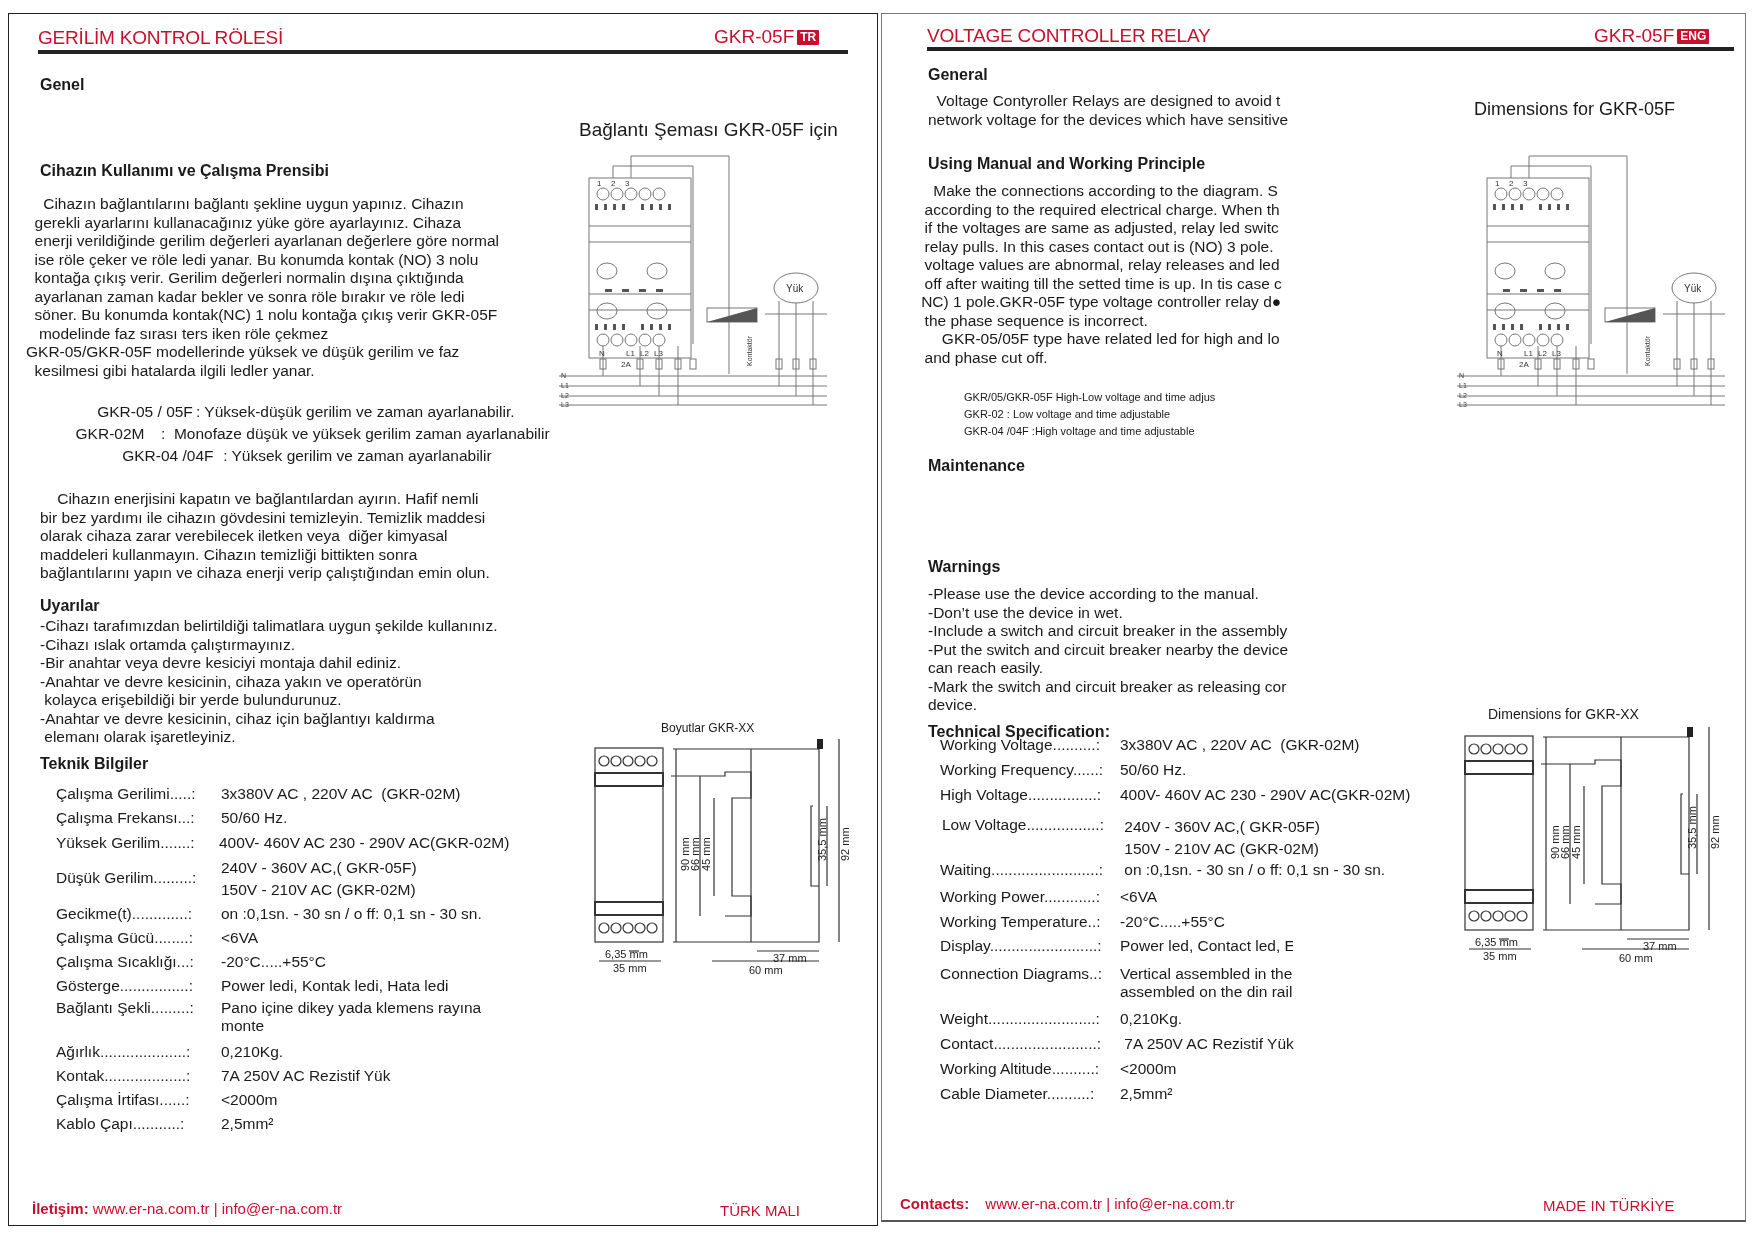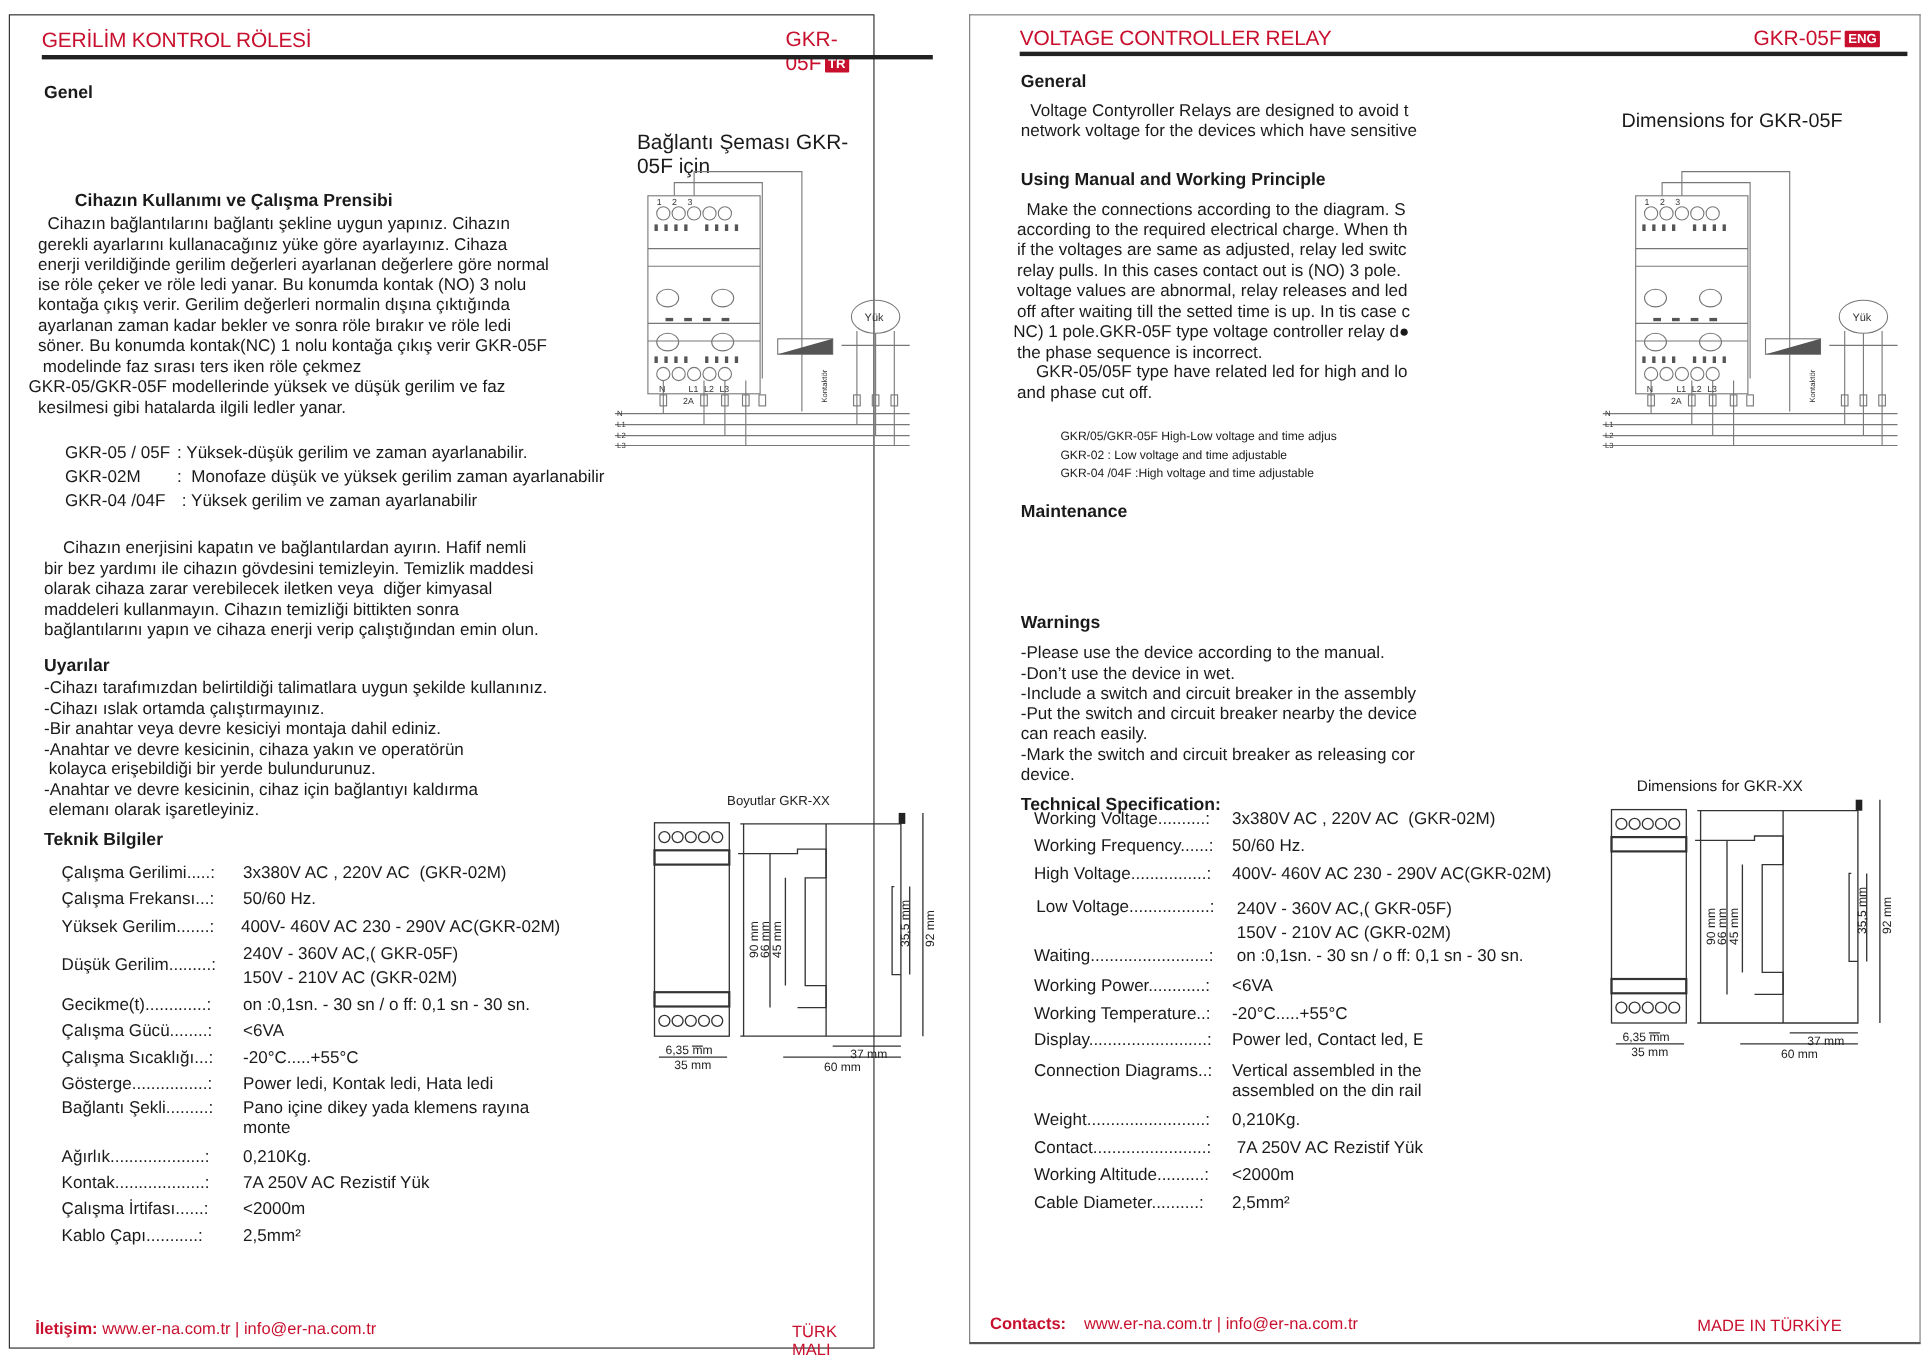--- a/index.html
+++ b/index.html
@@ -1,19 +1,19 @@
 <!DOCTYPE html>
 <html><head>
 <meta charset="utf-8">
 <style>
   html, body { margin:0; padding:0; background:#ffffff; }
   body { width:1754px; height:1241px; position:relative; overflow:hidden;
          font-family:"Liberation Sans", sans-serif; color:#1a1a1a; }
   .page { position:absolute; top:13px; background:#fff; box-sizing:border-box; }
-  #page-tr { left:8px; width:787px; height:1213px; border:1px solid #222; }
+  #page-tr { left:8px; width:870px; height:1213px; border:1px solid #222; }
   #page-en { left:881px; width:865px; height:1209px; border:1px solid #777; border-bottom:2px solid #555; }
   .abs { position:absolute; }
   .title { font-size:19px; color:#c8102e; letter-spacing:-0.2px; }
   .model { font-size:19px; color:#c8102e; }
   .badge { display:inline-block; background:#c8102e; color:#fff; font-weight:bold; font-size:12px;
            padding:0 3px; line-height:15px; vertical-align:2px; margin-left:3px; border-radius:1px; }
   .rule { position:absolute; height:4px; background:#222; }
   .h { font-weight:bold; font-size:16px; }
   .p { font-size:15.5px; line-height:18.5px; white-space:pre; }
   .spec-label { position:absolute; font-size:15.5px; white-space:pre; }
@@ -28,33 +28,33 @@
 
 <div class="page" id="page-tr">
   <div class="abs title" style="left:29px;top:13px;">GERİLİM KONTROL RÖLESİ</div>
   <div class="abs model" style="left:705px;top:12px;">
     <span>GKR-05F</span><span class="badge">TR</span>
   </div>
   <div class="rule" style="left:29px;top:36px;width:810px;"></div>
 
   <div class="abs h" style="left:31px;top:62px;">Genel</div>
 
-  <div class="abs h" style="left:31px;top:160px;margin-left:28px;">Cihazın Kullanımı ve Çalışma Prensibi</div>
+  <div class="abs h" style="left:31px;top:148px;">Cihazın Kullanımı ve Çalışma Prensibi</div>
   <div class="abs p" style="left:17px;top:181px;">    Cihazın bağlantılarını bağlantı şekline uygun yapınız. Cihazın
   gerekli ayarlarını kullanacağınız yüke göre ayarlayınız. Cihaza
   enerji verildiğinde gerilim değerleri ayarlanan değerlere göre normal
   ise röle çeker ve röle ledi yanar. Bu konumda kontak (NO) 3 nolu
   kontağa çıkış verir. Gerilim değerleri normalin dışına çıktığında
   ayarlanan zaman kadar bekler ve sonra röle bırakır ve röle ledi
   söner. Bu konumda kontak(NC) 1 nolu kontağa çıkış verir GKR-05F
    modelinde faz sırası ters iken röle çekmez
 GKR-05/GKR-05F modellerinde yüksek ve düşük gerilim ve faz
   kesilmesi gibi hatalarda ilgili ledler yanar.</div>
 
-  <div class="abs" style="left:50px;top:387px;">
+  <div class="abs" style="left:50px;top:387px;text-align:center;">
     <div class="p" style="line-height:22px;"><span style="display:inline-block;width:102px">GKR-05 / 05F</span><span>: Yüksek-düşük gerilim ve zaman ayarlanabilir.</span></div>
     <div class="p" style="line-height:22px;"><span style="display:inline-block;width:102px">GKR-02M</span><span>:  Monofaze düşük ve yüksek gerilim zaman ayarlanabilir</span></div>
     <div class="p" style="line-height:22px;"><span style="display:inline-block;width:102px">GKR-04 /04F</span><span> : Yüksek gerilim ve zaman ayarlanabilir</span></div>
   </div>
 
   <div class="abs p" style="left:31px;top:476px;">    Cihazın enerjisini kapatın ve bağlantılardan ayırın. Hafif nemli
 bir bez yardımı ile cihazın gövdesini temizleyin. Temizlik maddesi
 olarak cihaza zarar verebilecek iletken veya  diğer kimyasal
 maddeleri kullanmayın. Cihazın temizliği bittikten sonra
 bağlantılarını yapın ve cihaza enerji verip çalıştığından emin olun.</div>

